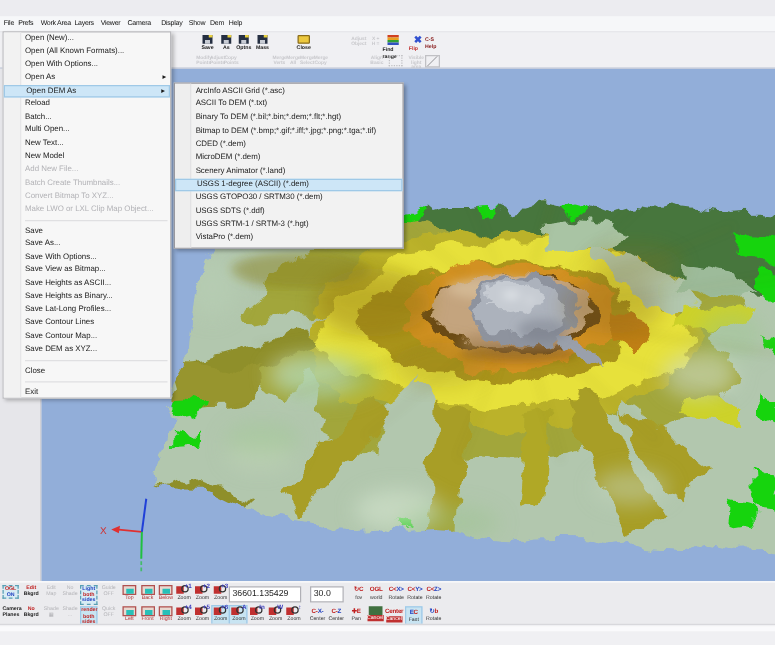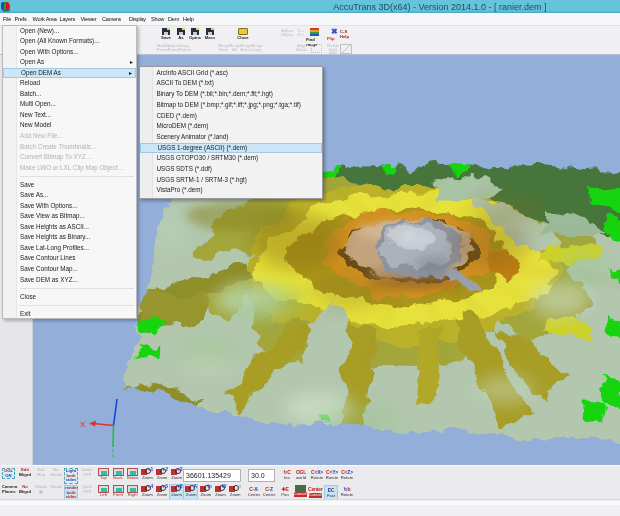--- a/index.html
+++ b/index.html
@@ -188,24 +188,20 @@
             <line x1="113.5" y1="425.5" x2="93" y2="423.5" stroke="#e03030" stroke-width="1.4"></line>
             <path d="M89,423.5 L96,420.5 L95,426.5 Z" fill="#e03030"></path>
             <text x="80" y="427" font-family="Liberation Sans, sans-serif" font-size="8" fill="#d03030">X</text>
             <line x1="113.5" y1="425.5" x2="117" y2="399" stroke="#2040d8" stroke-width="1.6"></line>
             <line x1="113.5" y1="425.5" x2="113" y2="447" stroke="#20c040" stroke-width="1.6"></line>
             <line x1="113" y1="449" x2="113" y2="457" stroke="#30c050" stroke-width="1.4" stroke-dasharray="3,2" opacity="0.8"></line>
           </g>
         </g>
       </svg>
     </div>
-  <div id="title">
-      <div id="ticon"></div>
-      <div class="t">AccuTrans 3D(x64)  -  Version 2014.1.0  -  [ ranier.dem ]</div>
-    </div>
   <div id="menubar">
     <span style="left:3px">File</span>
       <span style="left:14.5px">Prefs</span>
       <span style="left:32.5px">Work Area</span>
     <span style="left:59.5px">Layers</span>
       <span style="left:80.5px">Viewer</span>
       <span style="left:102px">Camera</span>
     <span style="left:129px">Display</span>
       <span style="left:151px">Show</span>
       <span style="left:168px">Dem</span>

